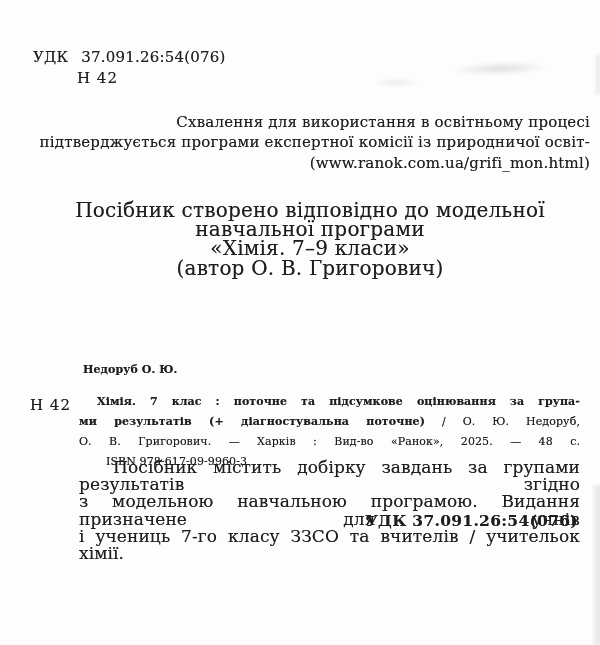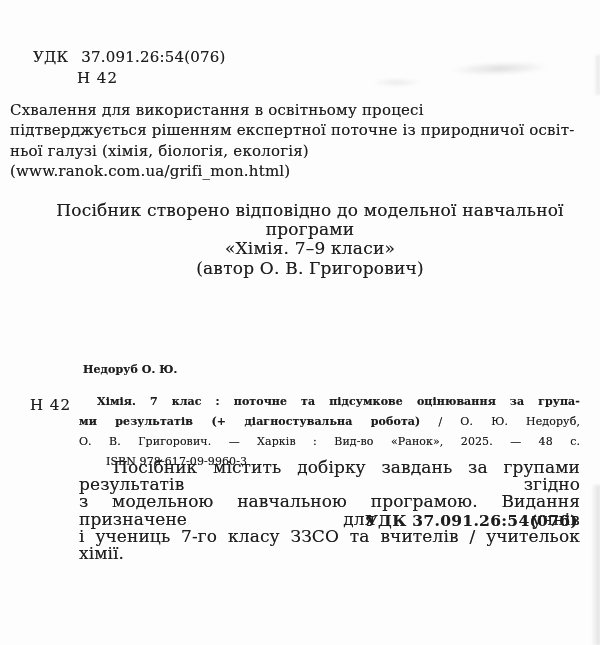--- a/index.html
+++ b/index.html
@@ -15,27 +15,27 @@
   .page{position:absolute;inset:0;padding-left:44px;}
   .txt{text-shadow:0 0 .4px rgba(20,20,20,.55);}
 
   
   .udk-top{position:absolute;top:48px;left:33px;font-size:15px;letter-spacing:.2px;}
   .udk-top .code{margin-left:13px;}
   .author-sign-top{position:absolute;top:69px;left:77px;font-size:15px;letter-spacing:1px;}
 
   
   .approval{
-    position:absolute;top:100px;left:10px;width:580px;
-    text-align:left;font-size:15px;line-height:20.3px;letter-spacing:.2px;
+    position:absolute;top:112px;left:10px;width:580px;
+    text-align:right;font-size:15px;line-height:20.3px;letter-spacing:.2px;
   }
   
   .program{
     position:absolute;top:201px;left:20px;width:580px;
-    text-align:center;font-size:17px;line-height:19.2px;letter-spacing:.2px;
+    text-align:center;font-size:20px;line-height:19.2px;letter-spacing:.2px;
   }
 
   
   .catalog{
     position:absolute;top:360px;left:79px;width:501px;
     font-size:11px;line-height:20px;letter-spacing:.1px;
   }
   .catalog .line{text-align:justify;}
   .catalog .fill{text-align-last:justify;}
   .catalog .author-line{font-weight:bold;padding-left:4px;text-align:left;}
@@ -82,37 +82,36 @@
 <div class="page">
 
   <div class="udk-top txt">
     <span>УДК</span><span class="code">37.091.26:54(076)</span>
   </div>
 
   <div class="author-sign-top txt">Н 42</div>
 
   <div class="approval txt">
     <div>Схвалення для використання в освітньому процесі</div>
-    <div>підтверджується рішенням експертної поточне із природничої освіт-</div>
-    <div>ньої галузі (хімія, біологія, екологія)</div>
+    <div>підтверджується програми експертної комісії із природничої освіт-</div>
     <div>(www.ranok.com.ua/grifi_mon.html)</div>
   </div>
 
   <div class="program txt">
     <div>Посібник створено відповідно до модельної навчальної програми</div>
     <div>«Хімія. 7–9 класи»</div>
     <div>(автор О. В. Григорович)</div>
   </div>
 
   <div class="margin-code txt">Н 42</div>
 
   <div class="catalog txt">
     <div class="line author-line">Недоруб О. Ю.</div>
     <div class="line fill title1">Хімія. 7 клас : поточне та підсумкове оцінювання за група-</div>
-    <div class="line fill"><b>ми результатів (+ діагностувальна робота)</b> <span>/ О. Ю. Недоруб,</span></div>
+    <div class="line fill"><b>ми результатів (+ діагностувальна поточне)</b> <span>/ О. Ю. Недоруб,</span></div>
     <div class="line fill imprint">О. В. Григорович. — Харків : Вид-во «Ранок», 2025. — 48 с.</div>
     <div class="line isbn">ISBN 978-617-09-9960-3</div>
   </div>
 
   <div class="annotation txt">
     <div class="line first">Посібник містить добірку завдань за групами результатів згідно</div>
     <div class="line">з модельною навчальною програмою. Видання призначене для учнів</div>
     <div class="line last">і учениць 7-го класу ЗЗСО та вчителів / учительок хімії.</div>
   </div>
 

